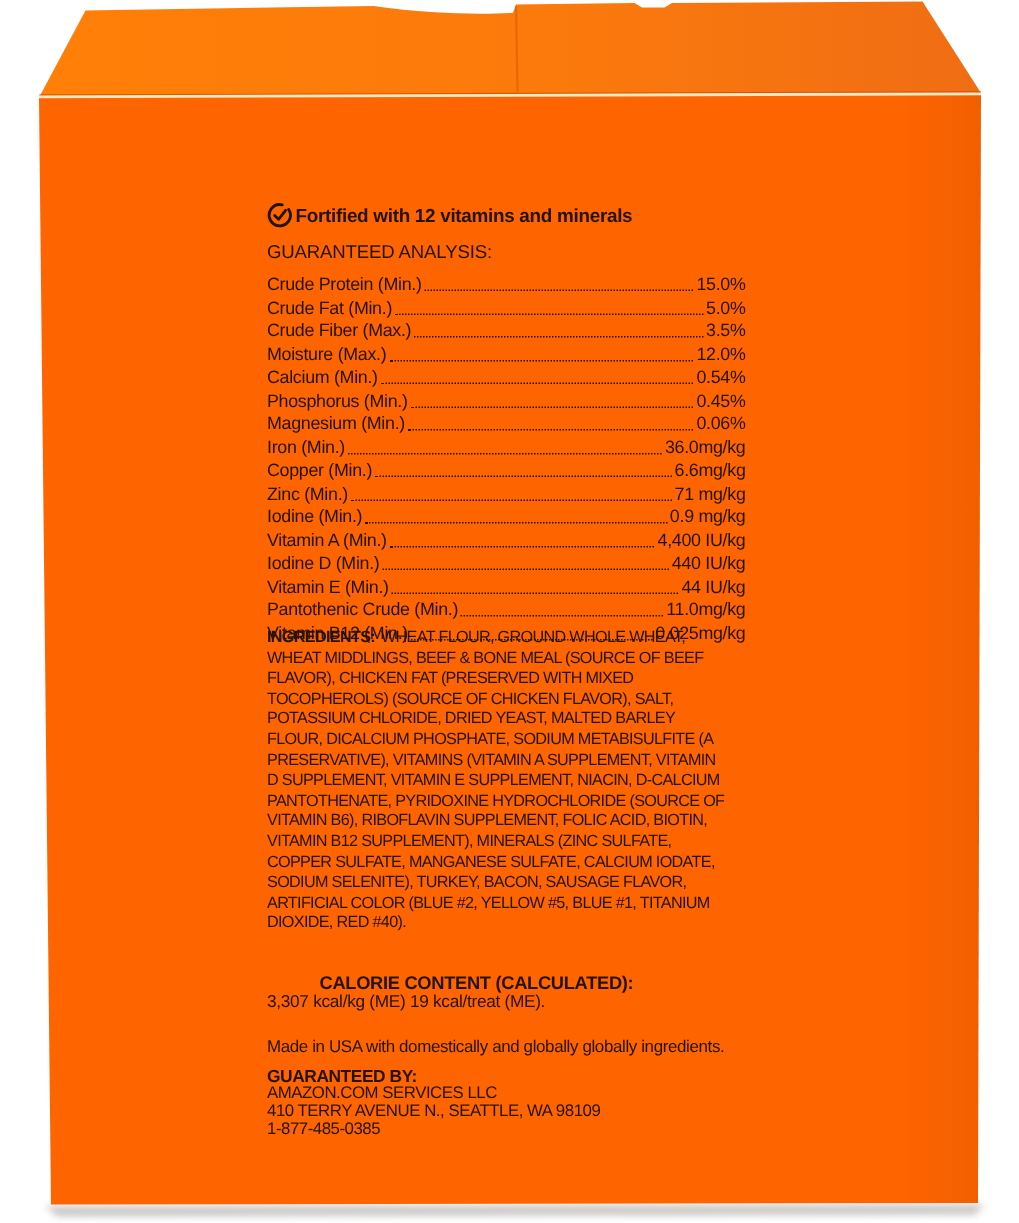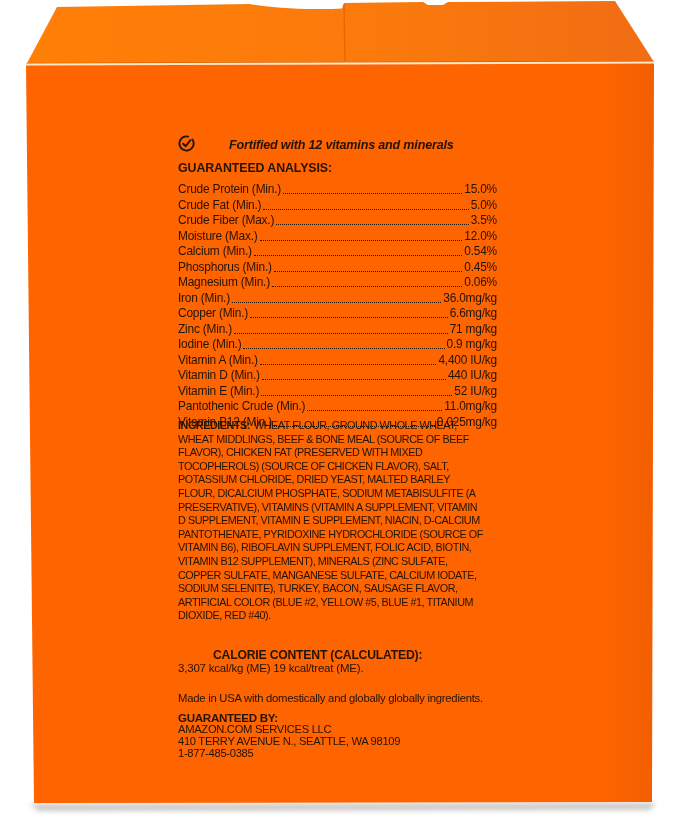--- a/index.html
+++ b/index.html
@@ -6,25 +6,25 @@
   body{
     width:679px;height:815px;position:relative;overflow:hidden;
     background:#ffffff;
     font-family:"Liberation Sans","DejaVu Sans",sans-serif;
     color:#241307;
   }
   #box-art{position:absolute;left:0;top:0;width:679px;height:815px;}
   .label-content{position:absolute;left:178px;top:0;width:342px;height:815px;}
   .sec{position:absolute;left:0;}
 
-  .fortified-row{top:135px;display:flex;align-items:flex-end;gap:34px;font-style:italic;}
+  .fortified-row{top:135px;display:flex;align-items:center;gap:2px;}
   .fortified-row .check{width:17px;height:17px;flex:0 0 auto;}
   .fortified-text{font-weight:bold;font-size:12.6px;letter-spacing:-0.2px;white-space:nowrap;}
 
-  .ga-title{top:161px;font-weight:bold;font-size:12.4px;letter-spacing:-0.1px;white-space:nowrap;}
+  .ga-title{top:161px;font-weight:normal;font-size:12.4px;letter-spacing:-0.1px;white-space:nowrap;}
   .ga-table{top:182px;width:319px;}
   .ga-row{display:flex;line-height:15.5px;font-size:11.9px;letter-spacing:-0.2px;}
   .ga-label{white-space:nowrap;}
   .ga-dots{flex:1;border-bottom:1.6px dotted #241307;margin:0 2px 3.5px 2px;min-width:8px;}
   .ga-value{white-space:nowrap;}
 
   .ingredients{top:419px;width:338px;font-size:10.8px;line-height:13.6px;letter-spacing:-0.45px;}
   .ingredients strong{margin-right:4px;}
   .ingredients .ing-text{white-space:pre-line;}
 
@@ -151,29 +151,29 @@
         <span class="ga-value">0.9 mg/kg</span>
       </div>
 
       <div class="ga-row">
         <span class="ga-label">Vitamin A (Min.)</span>
         <span class="ga-dots"></span>
         <span class="ga-value">4,400 IU/kg</span>
       </div>
 
       <div class="ga-row">
-        <span class="ga-label">Vitamin D (Min.)</span>
+        <span class="ga-label">Iodine D (Min.)</span>
         <span class="ga-dots"></span>
         <span class="ga-value">440 IU/kg</span>
       </div>
 
       <div class="ga-row">
         <span class="ga-label">Vitamin E (Min.)</span>
         <span class="ga-dots"></span>
-        <span class="ga-value">52 IU/kg</span>
+        <span class="ga-value">44 IU/kg</span>
       </div>
 
       <div class="ga-row">
         <span class="ga-label">Pantothenic Crude (Min.)</span>
         <span class="ga-dots"></span>
         <span class="ga-value">11.0mg/kg</span>
       </div>
 
       <div class="ga-row">
         <span class="ga-label">Vitamin B12 (Min.)</span>

